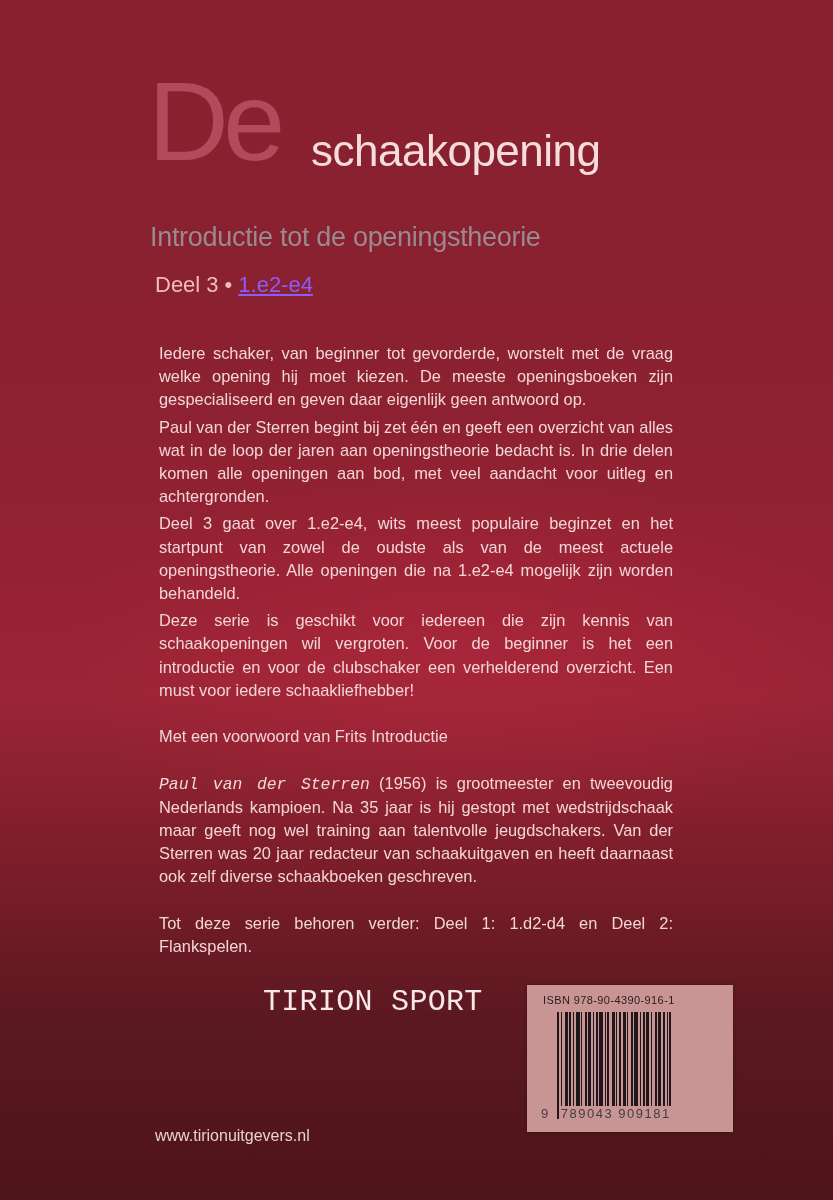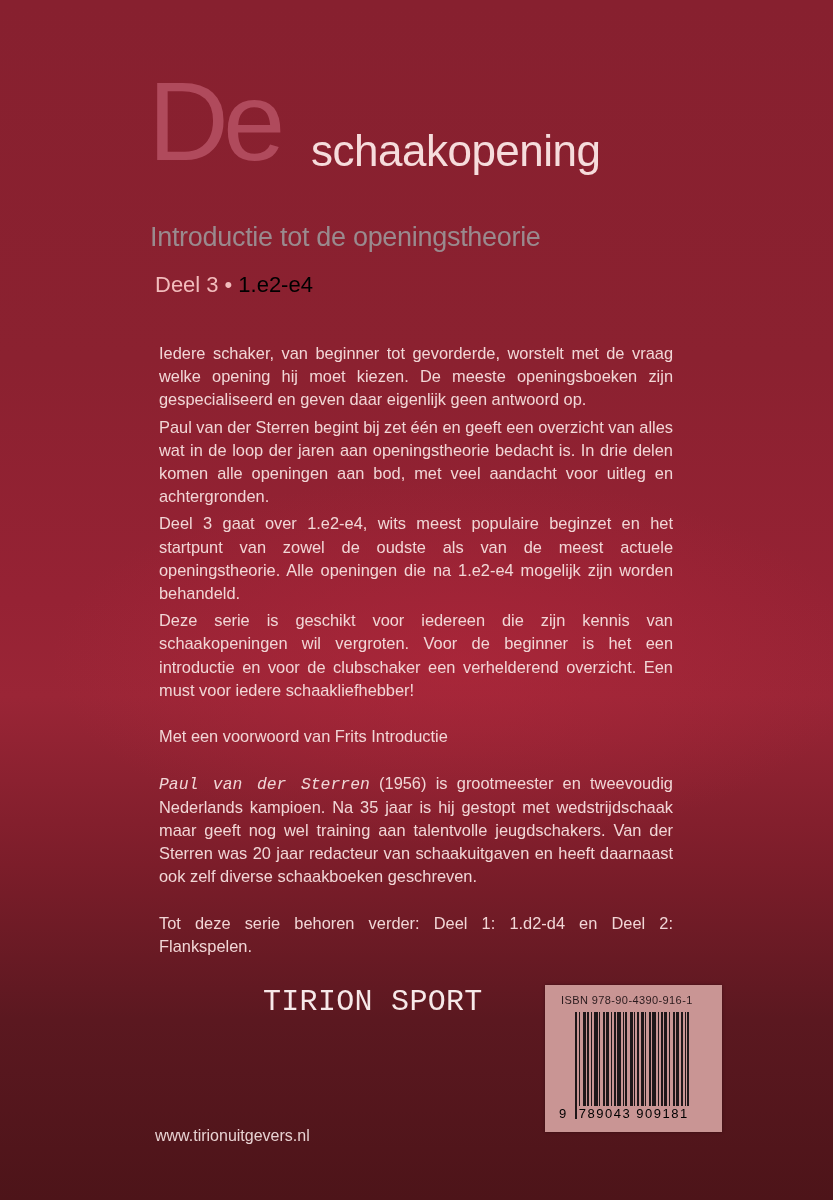--- a/index.html
+++ b/index.html
@@ -75,21 +75,22 @@
       position: absolute;
       left: 155px;
       top: 272px;
       font-size: 22px;
       color: #f2bcbc;
     }
     .volume .dot {
       margin: 0 6px;
     }
     .volume .move {
-      color: #000000;
+      color: #8b5cf6;
+      text-decoration: underline;
     }
 
     
     .blurb {
       position: absolute;
       left: 155px;
       top: 338px;
       width: 522px;
       font-size: 16.4px;
       line-height: 23.2px;
@@ -123,23 +124,23 @@
     .website {
       position: absolute;
       left: 155px;
       top: 1127px;
       font-size: 16px;
       color: #e8d2d2;
     }
 
     .barcode-box {
       position: absolute;
-      left: 545px;
+      left: 527px;
       top: 985px;
-      width: 177px;
+      width: 206px;
       height: 147px;
       background: #c99594;
       box-shadow: 0 0 3px rgba(0,0,0,0.35);
     }
     .isbn-text {
       position: absolute;
       left: 16px;
       top: 9px;
       font-size: 11px;
       color: #2a1a1d;
@@ -161,21 +162,21 @@
       background: #1f1719;
     }
     .bars span.gap {
       background: transparent;
     }
     .barcode-digits {
       position: absolute;
       left: 14px;
       top: 121px;
       font-size: 13px;
-      color: #000000;
+      color: #404040;
       letter-spacing: 1.5px;
       background: transparent;
       white-space: nowrap;
     }
     .barcode-digits .first {
       margin-right: 10px;
     }
     .barcode-digits .rest {
       background: #c99594;
       padding: 0 1px;

